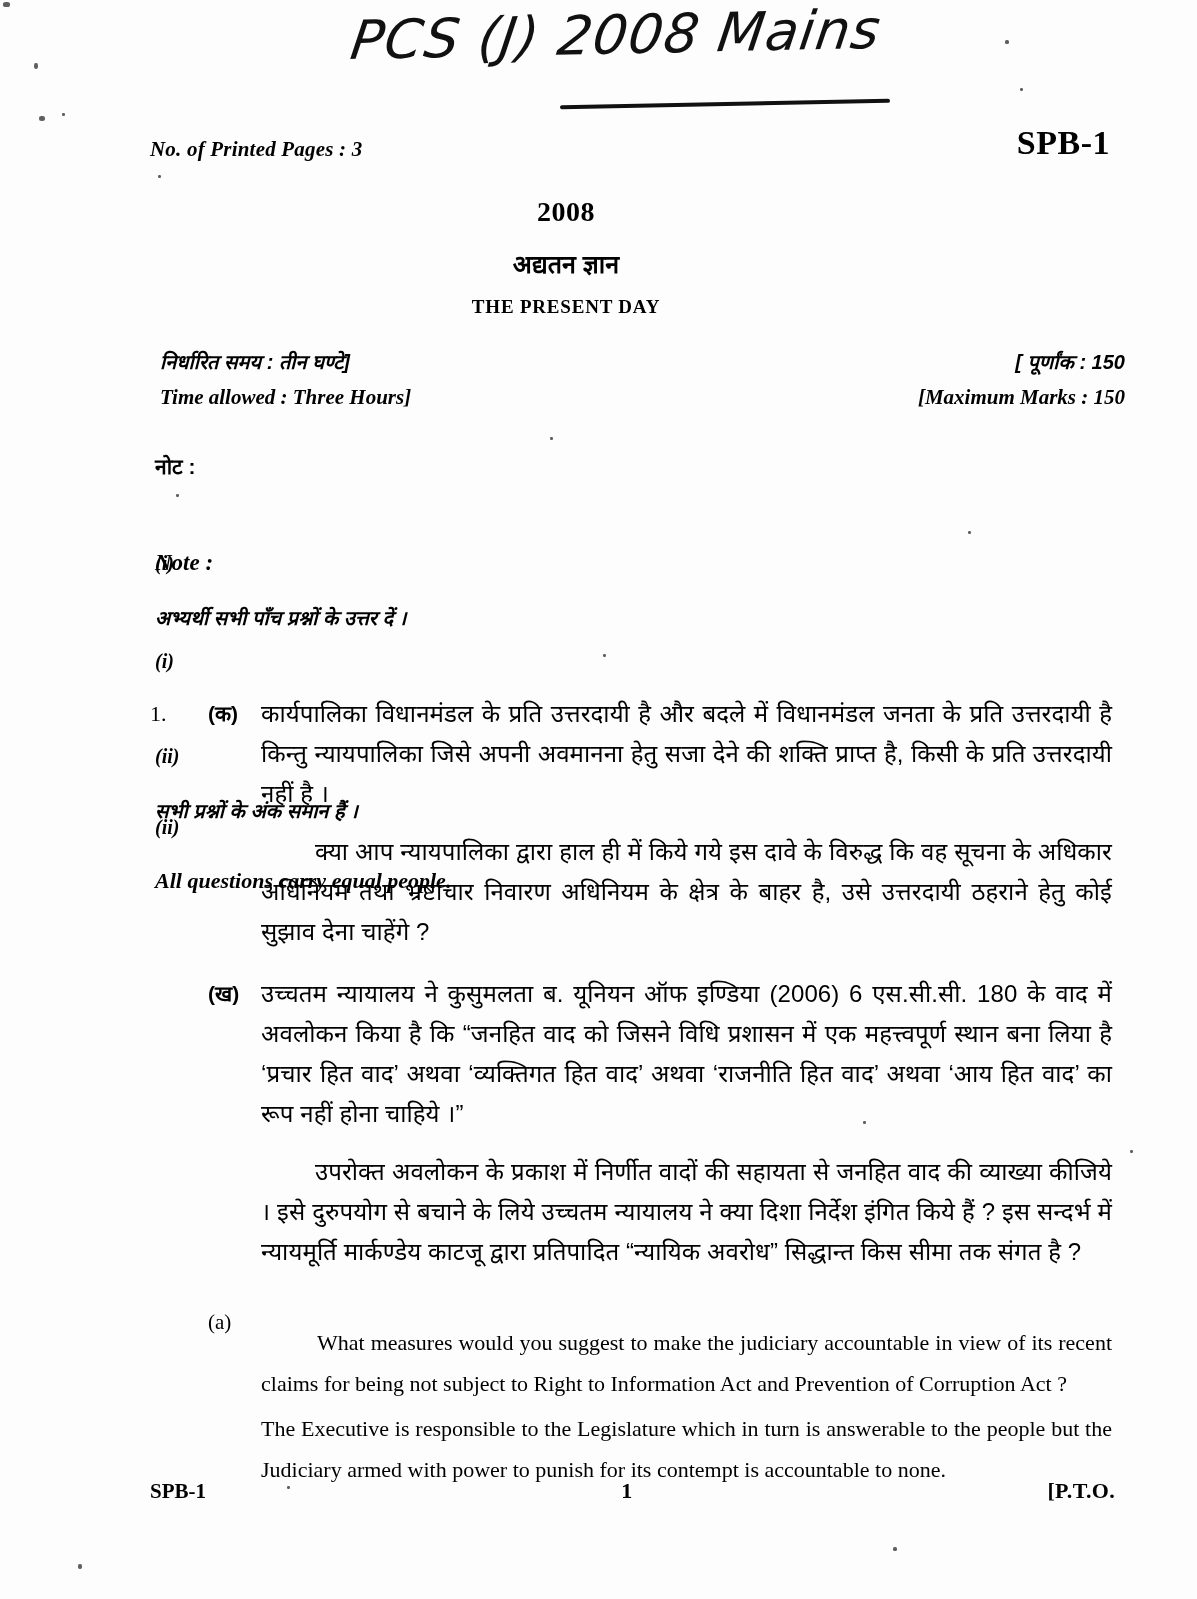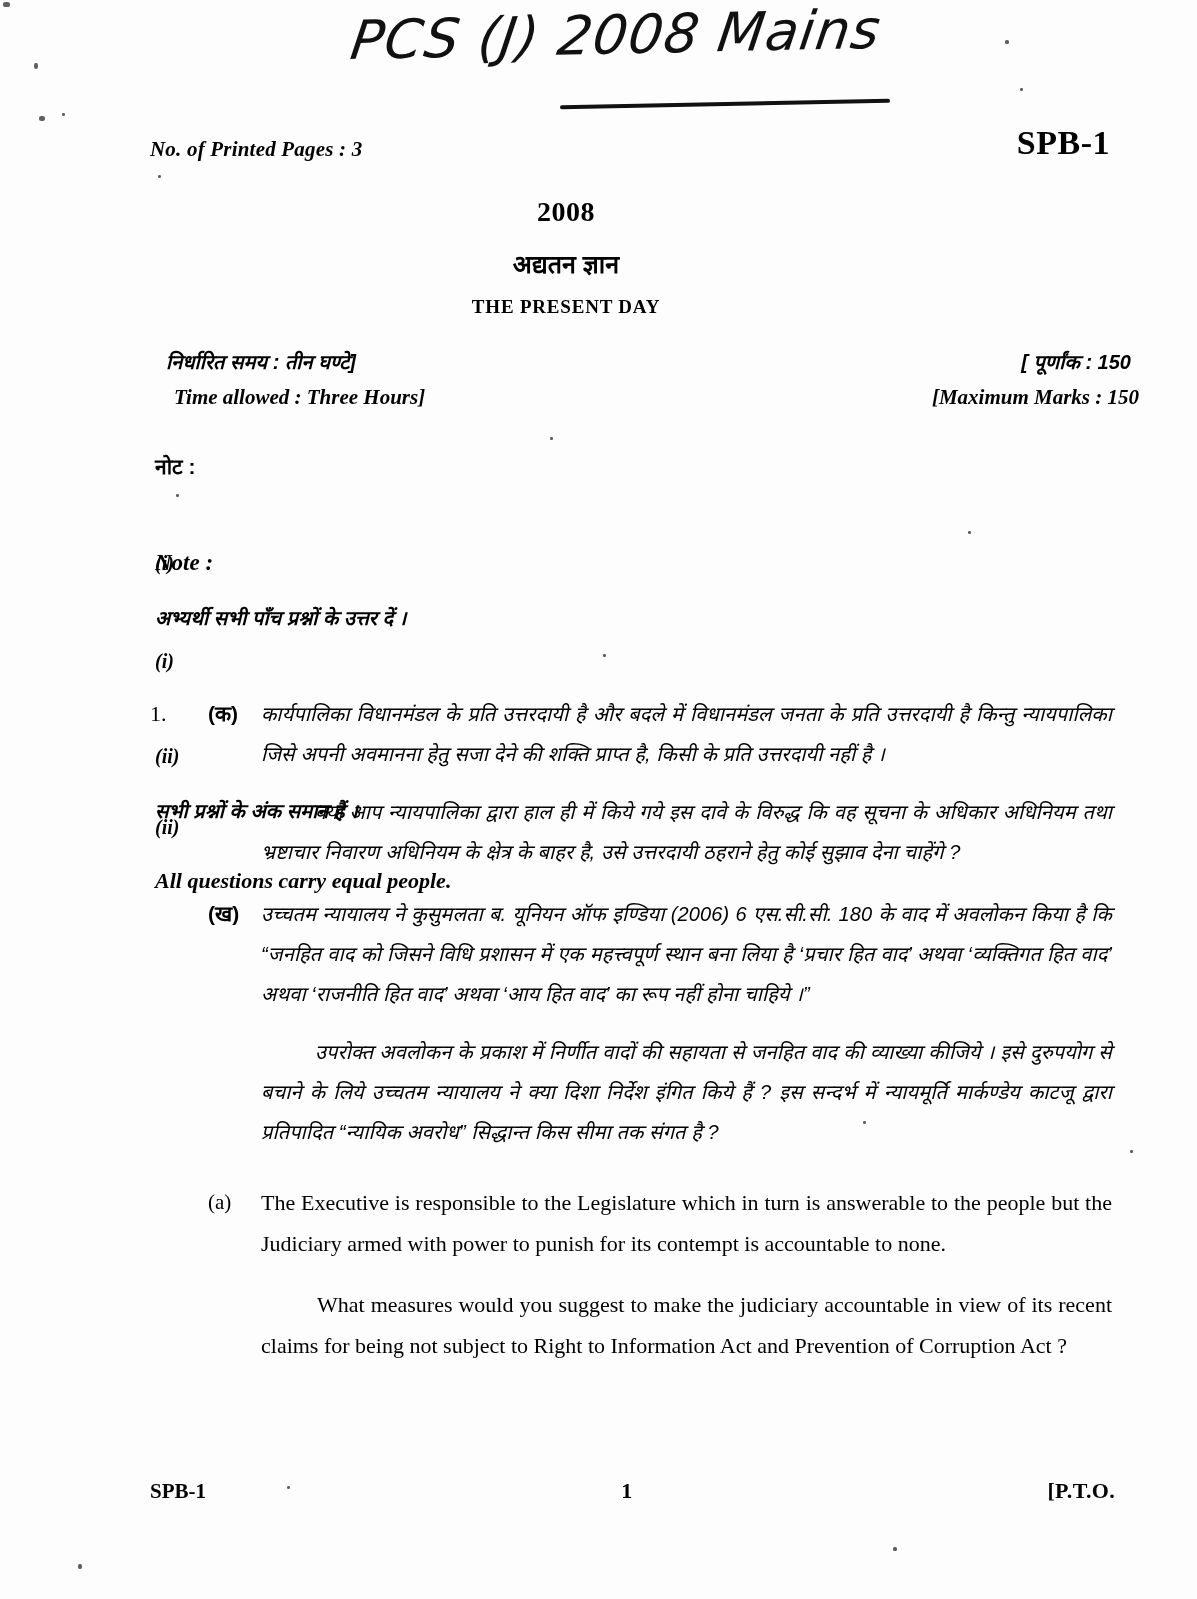--- a/index.html
+++ b/index.html
@@ -104,27 +104,27 @@
   }
   .title-english {
     font-weight: 700;
     font-size: 19px;
     letter-spacing: .8px;
   }
 
   
   .meta-row {
     position: absolute;
-    left: 166px;
+    left: 160px;
     width: 965px;
     display: flex;
     justify-content: space-between;
   }
   .meta-row.r1 { top: 348px; }
-  .meta-row.r2 { top: 385px; margin-left: 8px; }
+  .meta-row.r2 { top: 385px; }
   .meta-hi {
     font-family: "Liberation Sans", "DejaVu Sans", sans-serif;
     font-style: italic;
     font-weight: 700;
     font-size: 20px;
   }
   .meta-en {
     font-style: italic;
     font-weight: 700;
     font-size: 21px;
@@ -202,27 +202,26 @@
     font-weight: 600;
   }
   .q-marker.en {
     font-family: "Liberation Serif", serif;
   }
   .q-body {
     flex: 1 1 auto;
   }
   p.hi {
     font-family: "Liberation Sans", "DejaVu Sans", sans-serif;
-    font-size: 20px;
+    font-size: 24px;
     line-height: 40px;
     margin: 0 0 4px 0;
     text-align: justify;
     text-justify: inter-word;
     letter-spacing: .1px;
-    font-style: italic;
   }
   p.hi.indent { text-indent: 54px; margin-top: 18px; }
   p.en {
     font-family: "Liberation Serif", "DejaVu Serif", serif;
     font-size: 22px;
     line-height: 41px;
     margin: 0 0 4px 0;
     text-align: justify;
     text-justify: inter-word;
   }
@@ -338,22 +337,22 @@
         <p class="hi indent">उपरोक्त अवलोकन के प्रकाश में निर्णीत वादों की सहायता से जनहित वाद की व्याख्या कीजिये । इसे दुरुपयोग से बचाने के लिये उच्चतम न्यायालय ने क्या दिशा निर्देश इंगित किये हैं ? इस सन्दर्भ में न्यायमूर्ति मार्कण्डेय काटजू द्वारा प्रतिपादित “न्यायिक अवरोध” सिद्धान्त किस सीमा तक संगत है ?</p>
       </div>
     </div>
 
     <div class="spacer-md"></div>
 
     <div class="q-row">
       <div class="q-num"></div>
       <div class="q-marker en">(a)</div>
       <div class="q-body">
+        <p class="en indent">What measures would you suggest to make the judiciary accountable in view of its recent claims for being not subject to Right to Information Act and Prevention of Corruption Act ?</p>
         <p class="en">The Executive is responsible to the Legislature which in turn is answerable to the people but the Judiciary armed with power to punish for its contempt is accountable to none.</p>
-        <p class="en indent">What measures would you suggest to make the judiciary accountable in view of its recent claims for being not subject to Right to Information Act and Prevention of Corruption Act ?</p>
       </div>
     </div>
 
   </div>
 
   <div class="footer">
     <div class="footer-code">SPB-1</div>
     <div class="footer-page">1</div>
     <div class="footer-pto">[P.T.O.</div>
   </div>

